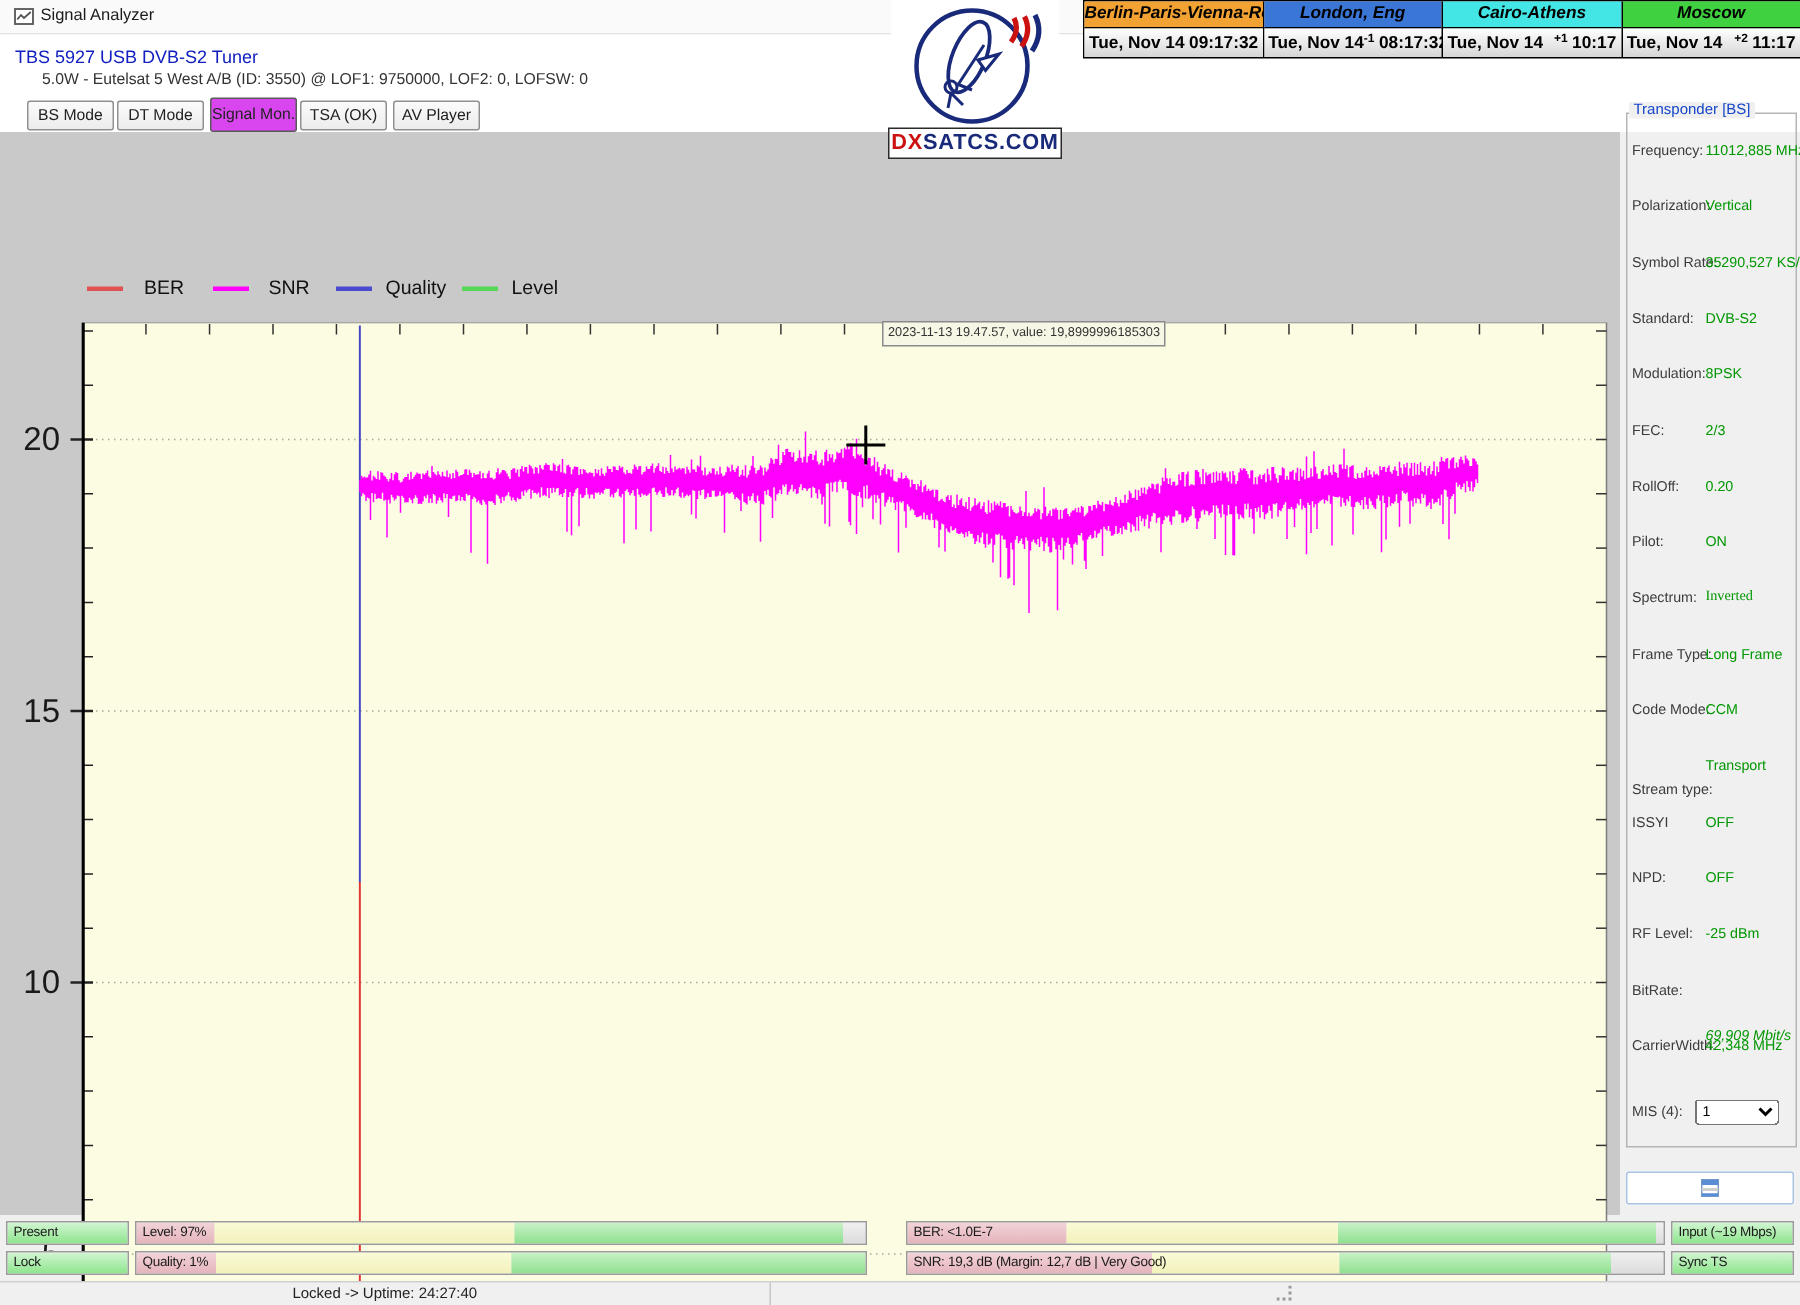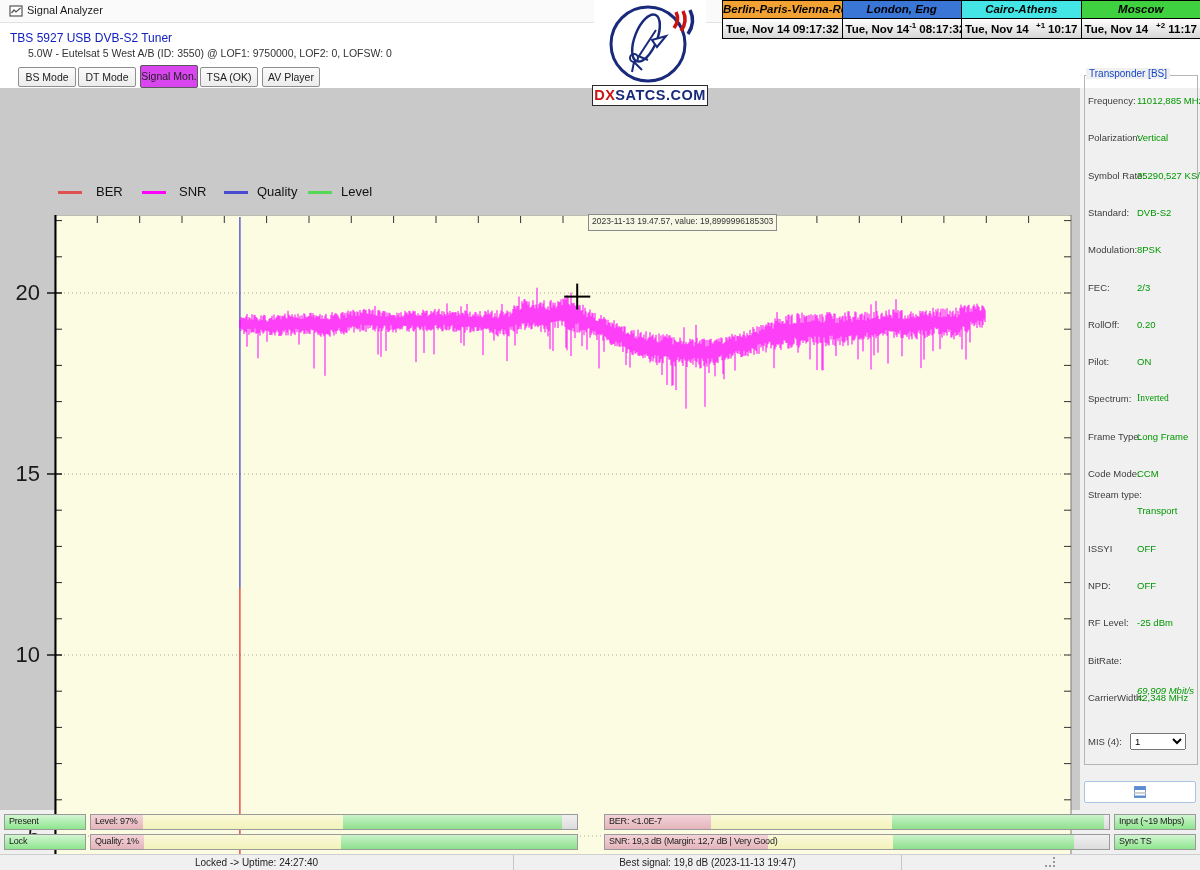--- a/index.html
+++ b/index.html
@@ -279,21 +279,21 @@
       <div class="trow-l abs" style="top: 318.8px;">RollOff:</div>
       <div class="trow-v abs" style="top: 318.8px;">0.20</div>
       <div class="trow-l abs" style="top: 356.1px;">Pilot:</div>
       <div class="trow-v abs" style="top: 356.1px;">ON</div>
       <div class="trow-l abs" style="top: 393.4px;">Spectrum:</div>
       <div class="trow-v abs" style="top: 393.4px; font-family: Liberation Serif, serif;">Inverted</div>
       <div class="trow-l abs" style="top: 430.7px;">Frame Type:</div>
       <div class="trow-v abs" style="top: 430.7px;">Long Frame</div>
       <div class="trow-l abs" style="top: 468px;">Code Mode:</div>
       <div class="trow-v abs" style="top: 468px;">CCM</div>
-      <div class="trow-l abs" style="top: 489px;">Stream type:</div>
+      <div class="trow-l abs" style="top: 521px;">Stream type:</div>
       <div class="trow-v abs" style="top: 505.3px;">Transport</div>
       <div class="trow-l abs" style="top: 542.6px;">ISSYI</div>
       <div class="trow-v abs" style="top: 542.6px;">OFF</div>
       <div class="trow-l abs" style="top: 579.9px;">NPD:</div>
       <div class="trow-v abs" style="top: 579.9px;">OFF</div>
       <div class="trow-l abs" style="top: 617.2px;">RF Level:</div>
       <div class="trow-v abs" style="top: 617.2px;">-25 dBm</div>
       <div class="trow-l abs" style="top: 654.5px;">BitRate:</div>
       <div class="trow-v abs" style="top: 685px; font-style: italic;">69,909 Mbit/s</div>
       <div class="trow-l abs" style="top: 691.8px;">CarrierWidth:</div>
@@ -351,21 +351,20 @@
         <div class="lbl">SNR: 19,3 dB (Margin: 12,7 dB | Very Good)</div>
       </div>
       <div class="bar" style="left: 1114px; top: 834px; width: 82px;">
         <div class="seg seg-solid" style="left: 0px; right: 0px;"></div>
         <div class="lbl">Sync TS</div>
       </div>
     </div>
 
   <div id="statusbar" class="abs">
     <div class="sb-cell" style="width:513px">Locked -&gt; Uptime: 24:27:40</div>
-    <div class="sb-cell" style="width:388px">Best signal: 19,8 dB (2023-11-13 19:47)</div>
     <div class="sb-cell" style="flex:1">
       <svg width="12" height="12" viewBox="0 0 12 12" style="margin-top:2px">
         <g fill="#999">
             <rect x="8" y="8" width="2" height="2"></rect>
             <rect x="8" y="4" width="2" height="2"></rect>
         <rect x="4" y="8" width="2" height="2"></rect>
             <rect x="8" y="0" width="2" height="2"></rect>
             <rect x="0" y="8" width="2" height="2"></rect>
           </g>
       </svg>

